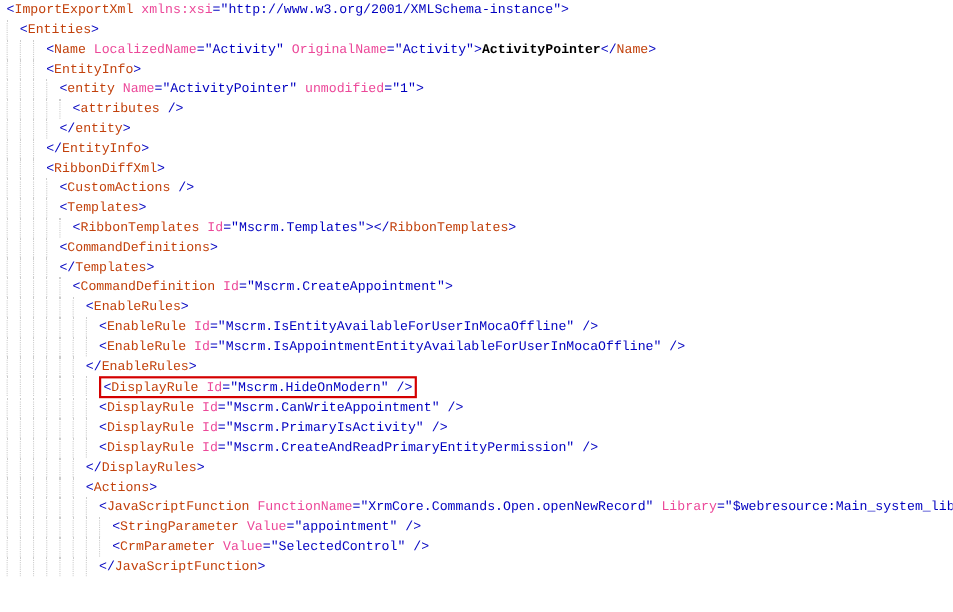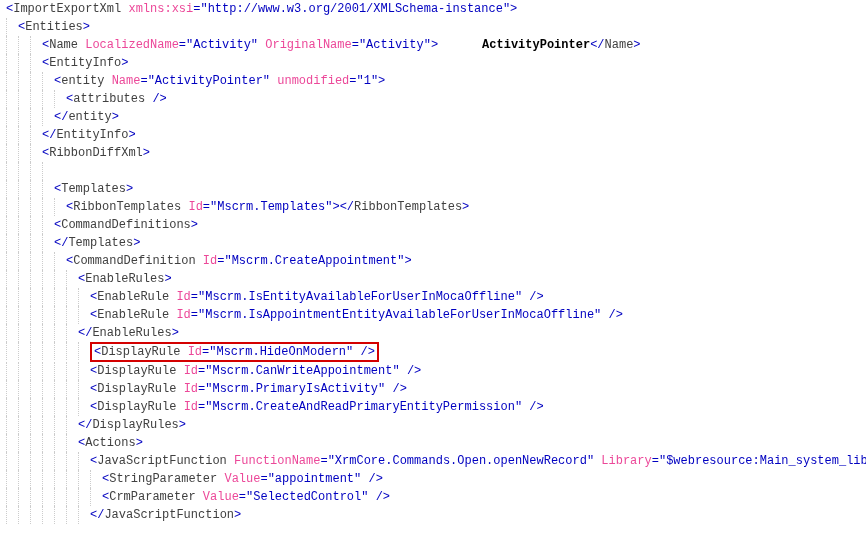--- a/index.html
+++ b/index.html
@@ -25,25 +25,25 @@
     width: 12px;
     border-left: 1px dotted #ccc;
     height: 18px;
     vertical-align: top;
   }
   .content {
     display: inline-block;
     vertical-align: top;
   }
   .punct { color: #0000c0; }         
-  .elem  { color: #404040; }          
+  .elem  { color: #c2410c; }          
   .attr  { color: #ec4899; }          
   .eq    { color: #0000c0; }          
   .val   { color: #0000c0; }          
-  .txt   { color: #000; font-weight: bold; margin-left: 44px; } 
+  .txt   { color: #000; font-weight: bold; } 
   .link  { color: #0000c0; }
   .highlight-box {
     border: 2px solid #d40000;
     display: inline-block;
     padding: 0 2px;
     line-height: 16px;
   }
 </style>
 </head>
 <body>
@@ -51,21 +51,21 @@
 <div id="code-container">
     <div class="line"><span class="guide-wrap"></span><span class="content"><span class="punct">&lt;</span><span class="elem">ImportExportXml</span> <span class="attr">xmlns:xsi</span><span class="eq">=</span><span class="val">"</span><span class="link">http://www.w3.org/2001/XMLSchema-instance</span><span class="val">"</span><span class="punct">&gt;</span></span></div>
     <div class="line"><span class="guide-wrap"><span class="guide"></span></span><span class="content"><span class="punct">&lt;</span><span class="elem">Entities</span><span class="punct">&gt;</span></span></div>
     <div class="line"><span class="guide-wrap"><span class="guide"></span><span class="guide"></span><span class="guide"></span></span><span class="content"><span class="punct">&lt;</span><span class="elem">Name</span> <span class="attr">LocalizedName</span><span class="eq">=</span><span class="val">"Activity"</span> <span class="attr">OriginalName</span><span class="eq">=</span><span class="val">"Activity"</span><span class="punct">&gt;</span><span class="txt">ActivityPointer</span><span class="punct">&lt;/</span><span class="elem">Name</span><span class="punct">&gt;</span></span></div>
     <div class="line"><span class="guide-wrap"><span class="guide"></span><span class="guide"></span><span class="guide"></span></span><span class="content"><span class="punct">&lt;</span><span class="elem">EntityInfo</span><span class="punct">&gt;</span></span></div>
     <div class="line"><span class="guide-wrap"><span class="guide"></span><span class="guide"></span><span class="guide"></span><span class="guide"></span></span><span class="content"><span class="punct">&lt;</span><span class="elem">entity</span> <span class="attr">Name</span><span class="eq">=</span><span class="val">"ActivityPointer"</span> <span class="attr">unmodified</span><span class="eq">=</span><span class="val">"1"</span><span class="punct">&gt;</span></span></div>
     <div class="line"><span class="guide-wrap"><span class="guide"></span><span class="guide"></span><span class="guide"></span><span class="guide"></span><span class="guide"></span></span><span class="content"><span class="punct">&lt;</span><span class="elem">attributes</span> <span class="punct">/&gt;</span></span></div>
     <div class="line"><span class="guide-wrap"><span class="guide"></span><span class="guide"></span><span class="guide"></span><span class="guide"></span></span><span class="content"><span class="punct">&lt;/</span><span class="elem">entity</span><span class="punct">&gt;</span></span></div>
     <div class="line"><span class="guide-wrap"><span class="guide"></span><span class="guide"></span><span class="guide"></span></span><span class="content"><span class="punct">&lt;/</span><span class="elem">EntityInfo</span><span class="punct">&gt;</span></span></div>
     <div class="line"><span class="guide-wrap"><span class="guide"></span><span class="guide"></span><span class="guide"></span></span><span class="content"><span class="punct">&lt;</span><span class="elem">RibbonDiffXml</span><span class="punct">&gt;</span></span></div>
-    <div class="line"><span class="guide-wrap"><span class="guide"></span><span class="guide"></span><span class="guide"></span><span class="guide"></span></span></div>
+    <div class="line"><span class="guide-wrap"><span class="guide"></span><span class="guide"></span><span class="guide"></span><span class="guide"></span></span><span class="content"><span class="punct">&lt;</span><span class="elem">CustomActions</span> <span class="punct">/&gt;</span></span></div>
     <div class="line"><span class="guide-wrap"><span class="guide"></span><span class="guide"></span><span class="guide"></span><span class="guide"></span></span><span class="content"><span class="punct">&lt;</span><span class="elem">Templates</span><span class="punct">&gt;</span></span></div>
     <div class="line"><span class="guide-wrap"><span class="guide"></span><span class="guide"></span><span class="guide"></span><span class="guide"></span><span class="guide"></span></span><span class="content"><span class="punct">&lt;</span><span class="elem">RibbonTemplates</span> <span class="attr">Id</span><span class="eq">=</span><span class="val">"Mscrm.Templates"</span><span class="punct">&gt;</span><span class="punct">&lt;/</span><span class="elem">RibbonTemplates</span><span class="punct">&gt;</span></span></div>
     <div class="line"><span class="guide-wrap"><span class="guide"></span><span class="guide"></span><span class="guide"></span><span class="guide"></span></span><span class="content"><span class="punct">&lt;</span><span class="elem">CommandDefinitions</span><span class="punct">&gt;</span></span></div>
     <div class="line"><span class="guide-wrap"><span class="guide"></span><span class="guide"></span><span class="guide"></span><span class="guide"></span></span><span class="content"><span class="punct">&lt;/</span><span class="elem">Templates</span><span class="punct">&gt;</span></span></div>
     <div class="line"><span class="guide-wrap"><span class="guide"></span><span class="guide"></span><span class="guide"></span><span class="guide"></span><span class="guide"></span></span><span class="content"><span class="punct">&lt;</span><span class="elem">CommandDefinition</span> <span class="attr">Id</span><span class="eq">=</span><span class="val">"Mscrm.CreateAppointment"</span><span class="punct">&gt;</span></span></div>
     <div class="line"><span class="guide-wrap"><span class="guide"></span><span class="guide"></span><span class="guide"></span><span class="guide"></span><span class="guide"></span><span class="guide"></span></span><span class="content"><span class="punct">&lt;</span><span class="elem">EnableRules</span><span class="punct">&gt;</span></span></div>
     <div class="line"><span class="guide-wrap"><span class="guide"></span><span class="guide"></span><span class="guide"></span><span class="guide"></span><span class="guide"></span><span class="guide"></span><span class="guide"></span></span><span class="content"><span class="punct">&lt;</span><span class="elem">EnableRule</span> <span class="attr">Id</span><span class="eq">=</span><span class="val">"Mscrm.IsEntityAvailableForUserInMocaOffline"</span> <span class="punct">/&gt;</span></span></div>
     <div class="line"><span class="guide-wrap"><span class="guide"></span><span class="guide"></span><span class="guide"></span><span class="guide"></span><span class="guide"></span><span class="guide"></span><span class="guide"></span></span><span class="content"><span class="punct">&lt;</span><span class="elem">EnableRule</span> <span class="attr">Id</span><span class="eq">=</span><span class="val">"Mscrm.IsAppointmentEntityAvailableForUserInMocaOffline"</span> <span class="punct">/&gt;</span></span></div>
     <div class="line"><span class="guide-wrap"><span class="guide"></span><span class="guide"></span><span class="guide"></span><span class="guide"></span><span class="guide"></span><span class="guide"></span></span><span class="content"><span class="punct">&lt;/</span><span class="elem">EnableRules</span><span class="punct">&gt;</span></span></div>
     <div class="line"><span class="guide-wrap"><span class="guide"></span><span class="guide"></span><span class="guide"></span><span class="guide"></span><span class="guide"></span><span class="guide"></span><span class="guide"></span></span><span class="highlight-box"><span class="content"><span class="punct">&lt;</span><span class="elem">DisplayRule</span> <span class="attr">Id</span><span class="eq">=</span><span class="val">"Mscrm.HideOnModern"</span> <span class="punct">/&gt;</span></span></span></div>

